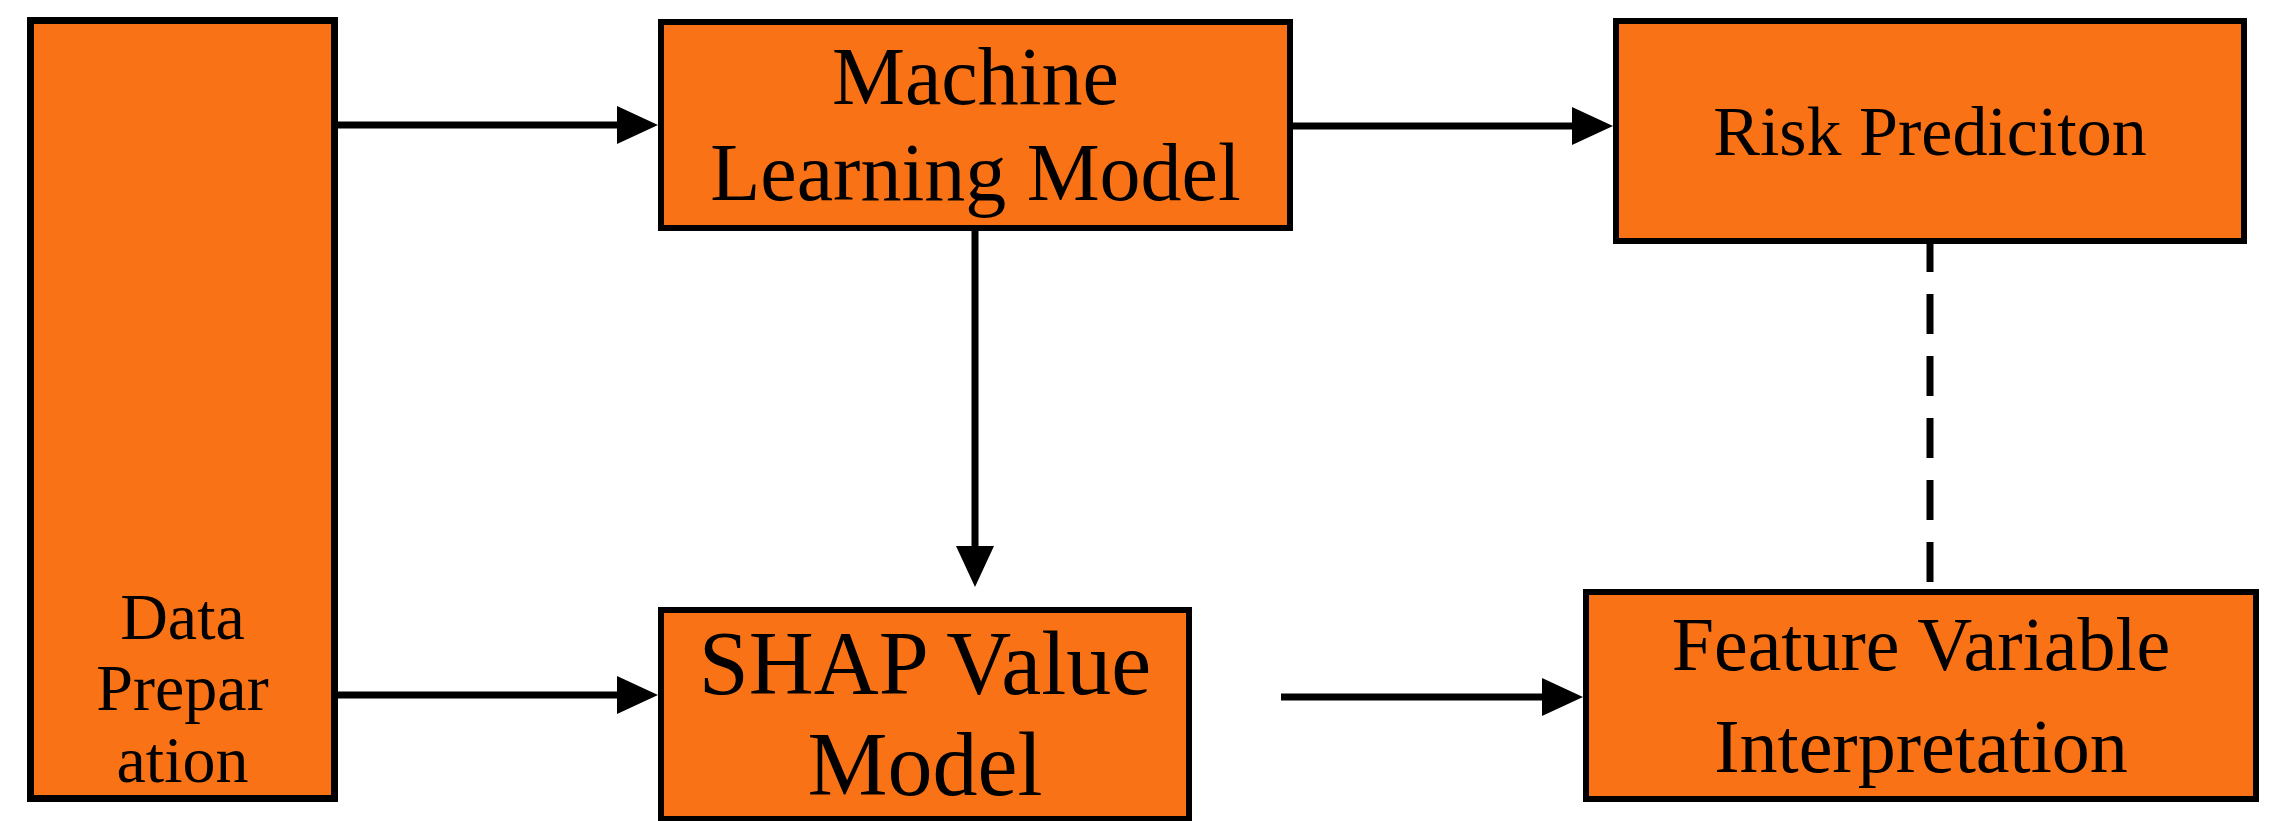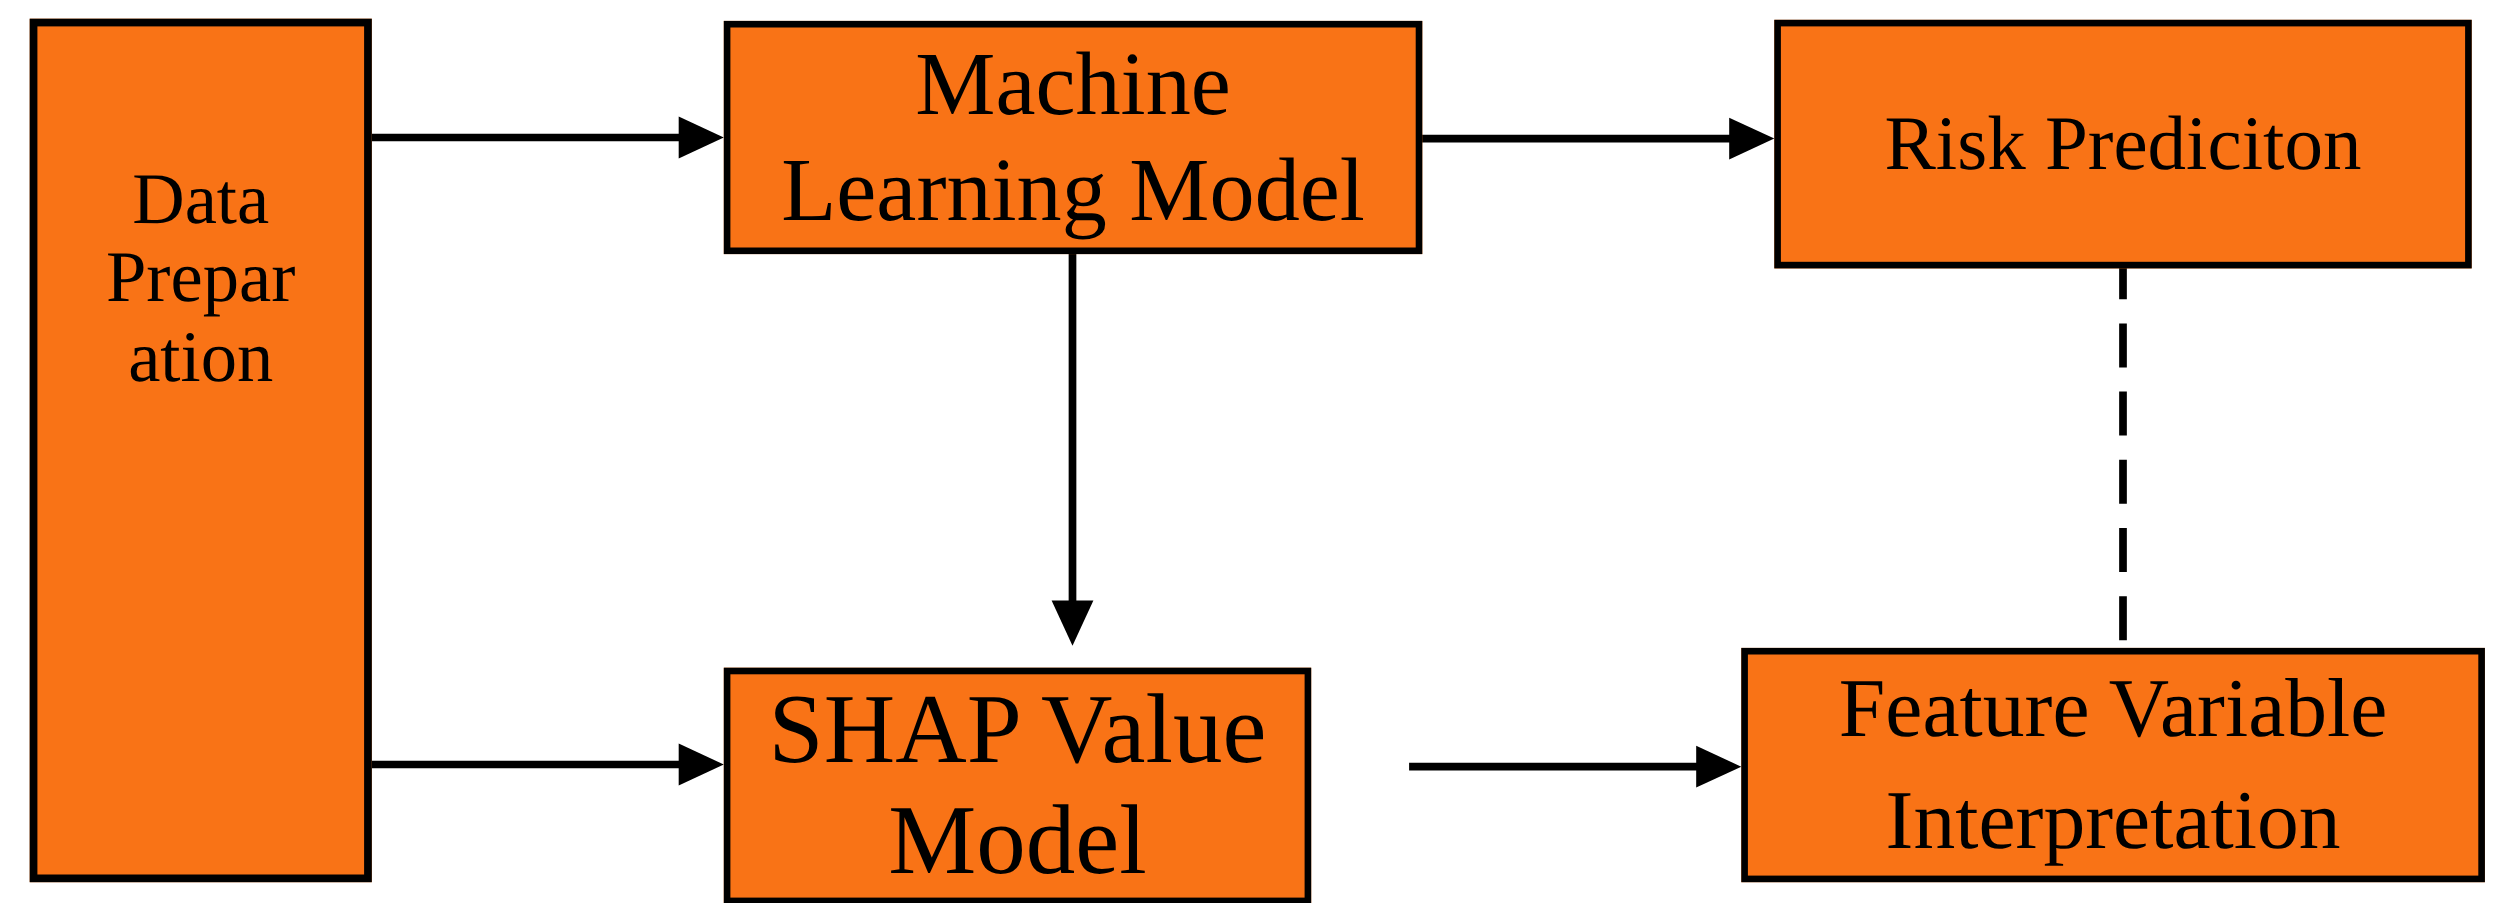--- a/index.html
+++ b/index.html
@@ -34,21 +34,21 @@
     text-align: center;
   }
   .label {
     white-space: pre-line;
     display: block;
   }
   .box-data-preparation {
     left: 27px; top: 17px;
     width: 311px; height: 785px;
     border-width: 7px;
-    align-items: flex-start;
+    align-items: flex-end;
     font-size: 66px;
     line-height: 1.08;
     padding-top: 122px;
   }
   .box-machine-learning {
     left: 658px; top: 19px;
     width: 635px; height: 212px;
     font-size: 82px;
     line-height: 1.17;
   }

